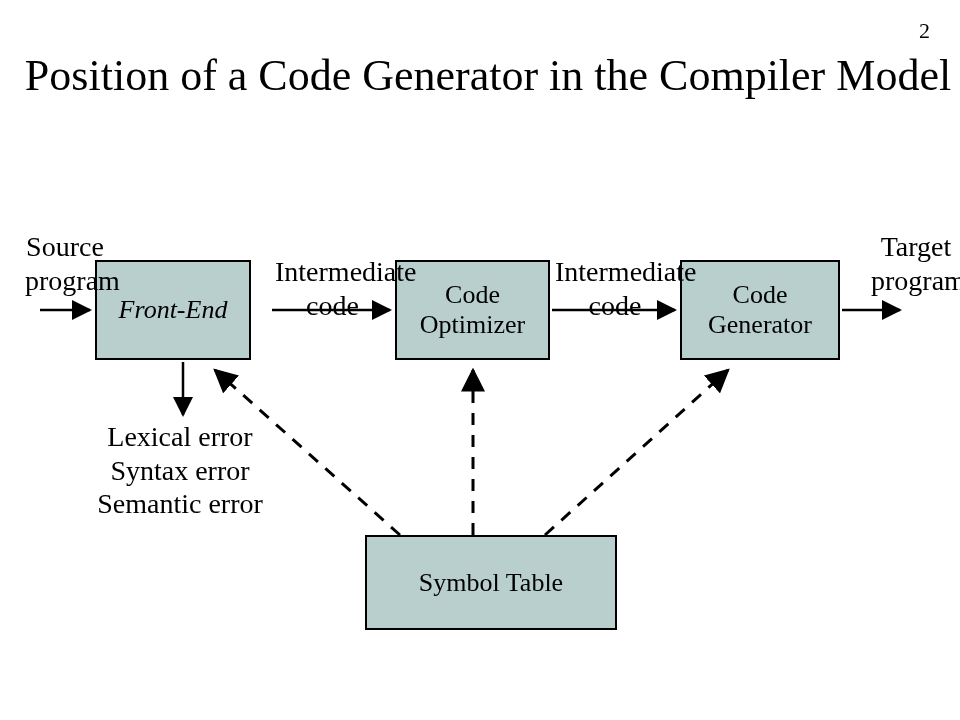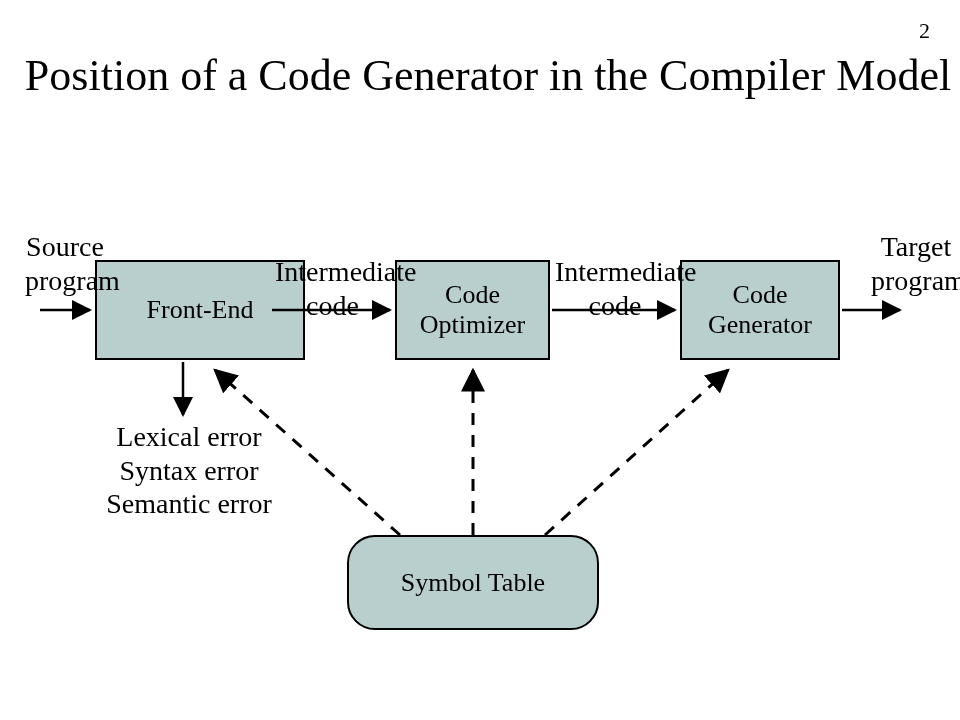--- a/index.html
+++ b/index.html
@@ -55,37 +55,37 @@
     pointer-events: none;
   }
 </style>
 </head>
 <body>
 
 <div class="page-number">2</div>
 
 <div class="title">Position of a Code Generator in the Compiler Model</div>
 
-<div class="box" style="left:95px; top:260px; width:210px; height:100px;">Front-End</div>
+<div class="box" style="left:95px; top:260px; width:156px; height:100px;font-style:italic;">Front-End</div>
 
 <div class="box" style="left:395px; top:260px; width:155px; height:100px;">Code<br>Optimizer</div>
 
 <div class="box" style="left:680px; top:260px; width:160px; height:100px;">Code<br>Generator</div>
 
-<div class="box" style="left:347px; top:535px; width:252px; height:95px;border-radius:28px;">Symbol Table</div>
+<div class="box" style="left:365px; top:535px; width:252px; height:95px;">Symbol Table</div>
 
 <div class="label" style="left:25px; top:230px; width:80px;">Source<br>program</div>
 
 <div class="label" style="left:275px; top:255px; width:115px;">Intermediate<br>code</div>
 
 <div class="label" style="left:555px; top:255px; width:120px;">Intermediate<br>code</div>
 
 <div class="label" style="left:871px; top:230px; width:90px;">Target<br>program</div>
 
-<div class="label" style="left:104px; top:420px; width:170px;">Lexical error<br>Syntax error<br>Semantic error</div>
+<div class="label" style="left:95px; top:420px; width:170px;">Lexical error<br>Syntax error<br>Semantic error</div>
 
 <svg class="overlay" viewBox="0 0 960 720">
   <defs>
     <marker id="arrow" viewBox="0 0 10 10" refX="9" refY="5" markerWidth="8" markerHeight="8" orient="auto-start-reverse">
       <path d="M 0 0 L 10 5 L 0 10 z" fill="#000"></path>
     </marker>
   </defs>
 
   <line x1="40" y1="310" x2="90" y2="310" stroke="#000" stroke-width="2.5" marker-end="url(#arrow)"></line>
 

